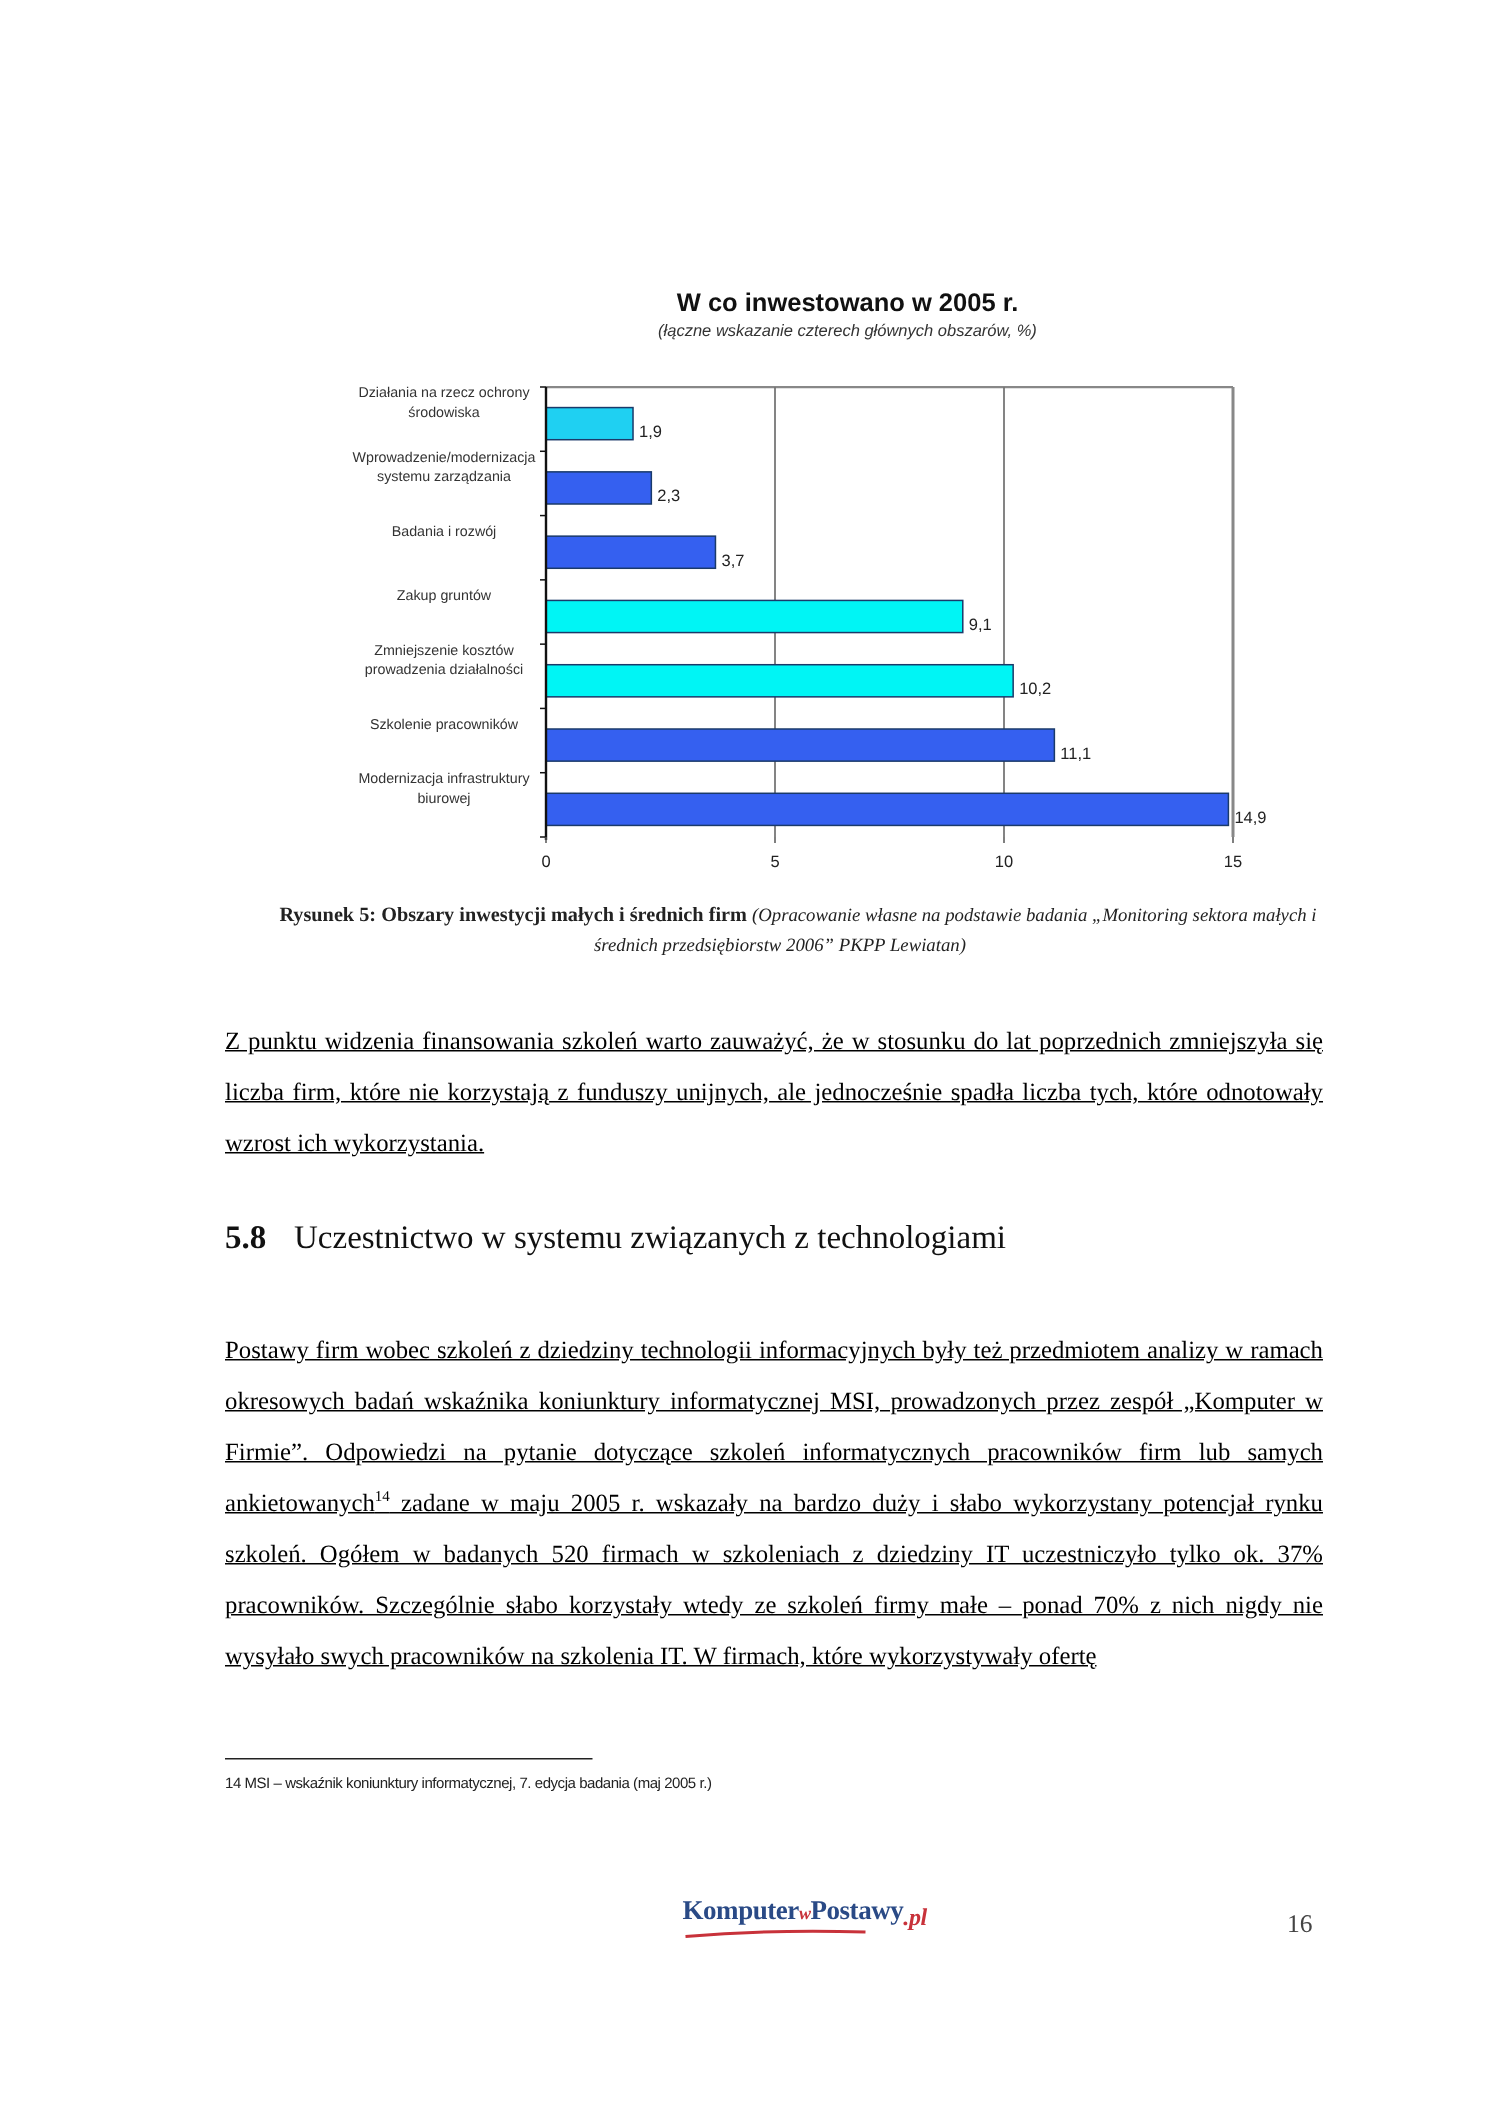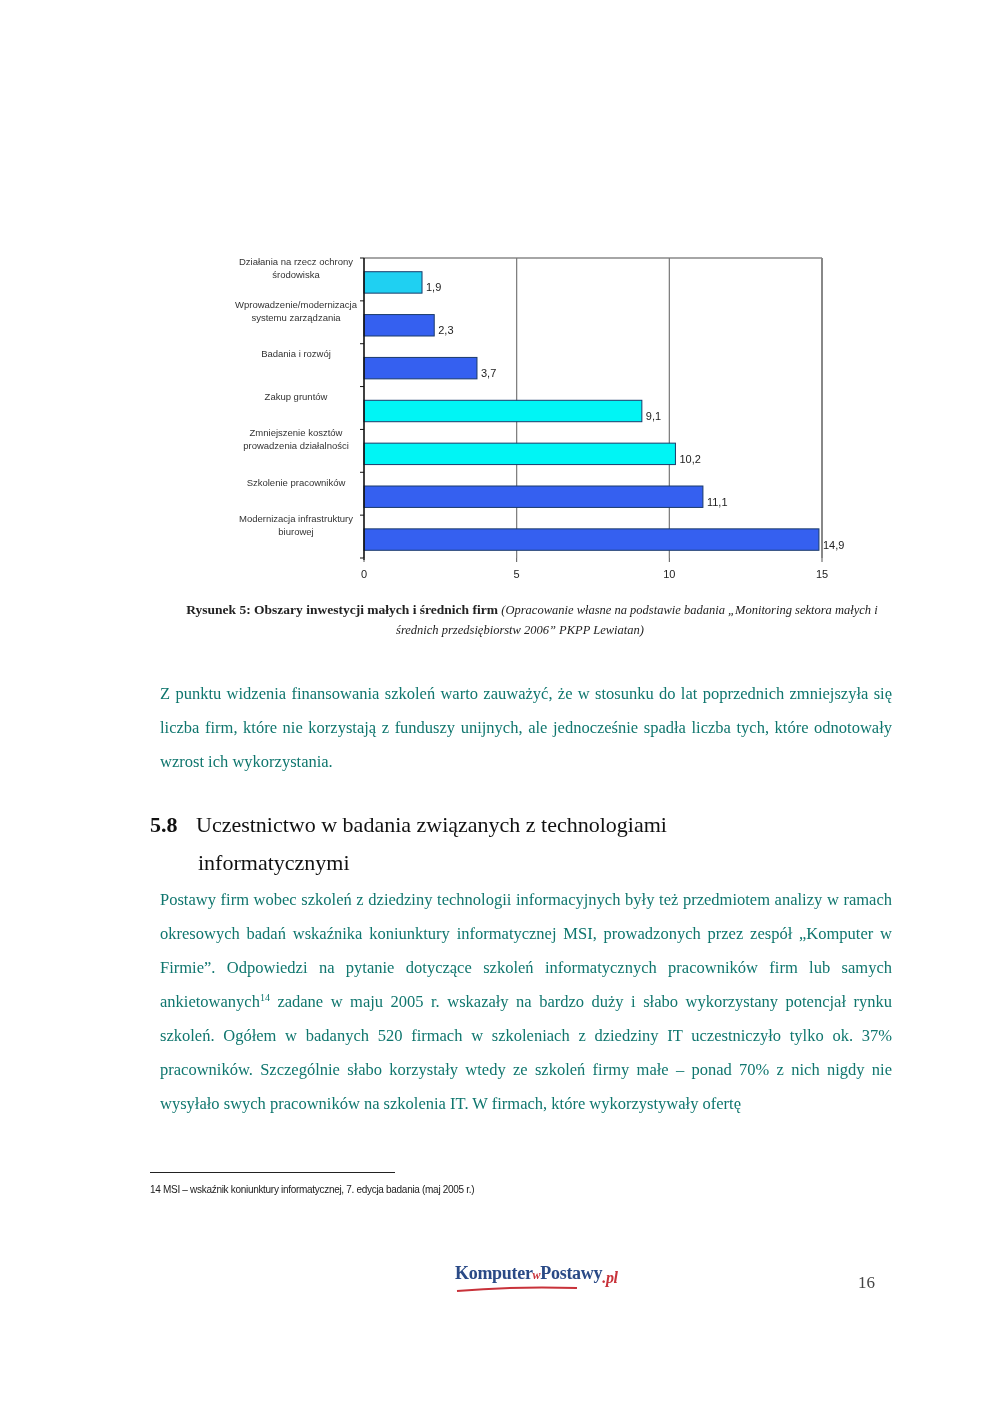--- a/index.html
+++ b/index.html
@@ -22,23 +22,24 @@
   .tick-label { font-family: "Liberation Sans", sans-serif; font-size: 11px; fill: #222; }
 
   .caption {
     position: absolute; left: 140px; top: 600px; width: 760px; text-align: center;
     font-family: "Liberation Serif", serif; font-size: 13.5px; line-height: 20px; color: #222;
   }
   .caption .cap-bold { font-weight: bold; margin-left: 24px; }
   .caption .cap-italic { font-style: italic; font-size: 12.5px; text-align: center; }
 
   .body-text {
-    position: absolute; left: 160px; width: 732px;
-    font-family: "Liberation Serif", serif; font-size: 16.5px; line-height: 34px; color: #0f766e;
+    position: absolute; left: 150px; width: 732px;
+    font-family: "Liberation Serif", serif; font-size: 16.5px; line-height: 34px; color: #000000;
     text-align: justify;
+    text-decoration: underline;
   }
   .para1 { top: 677px; }
   .para2 { top: 883px; }
 
   .section-heading {
     position: absolute; left: 150px; top: 806px;
     font-family: "Liberation Serif", serif; font-size: 22px; color: #111; line-height: 38px;
   }
   .section-heading .num { font-weight: bold; display: inline-block; width: 46px; }
   .section-heading .line2 { padding-left: 48px; display: block; }
@@ -64,20 +65,22 @@
   .page-number {
     position: absolute; left: 858px; top: 1273px;
     font-family: "Liberation Serif", serif; font-size: 17px; color: #444;
   }
 </style>
 </head>
 <body>
 
 <div class="page">
 
+  <div class="chart-title">W  co  inwestowano  w  2005 r.</div>
+  <div class="chart-subtitle">(łączne wskazanie czterech głównych obszarów, %)</div>
 
   <svg id="chart-svg" width="1000" height="600">
       <line x1="364" y1="258" x2="822" y2="258" stroke="#888" stroke-width="1.5"></line>
       <line x1="822" y1="258" x2="822" y2="558" stroke="#888" stroke-width="2"></line>
       <line x1="516.6666666666666" y1="258" x2="516.6666666666666" y2="558" stroke="#777" stroke-width="1.2"></line>
       <line x1="669.3333333333333" y1="258" x2="669.3333333333333" y2="558" stroke="#777" stroke-width="1.2"></line>
       <rect x="364" y="271.7142857142857" width="58.01333333333332" height="21.428571428571427" fill="#1fd0f2" stroke="#1a3a6a" stroke-width="1"></rect>
       <text x="426.0133333333333" y="291.42857142857144" class="val-label">1,9</text>
       <text x="296" y="264.92857142857144" text-anchor="middle" class="cat-label">Działania na rzecz ochrony</text>
       <text x="296" y="277.92857142857144" text-anchor="middle" class="cat-label">środowiska</text>
@@ -122,22 +125,21 @@
     </svg>
 
   <div class="caption">
     <span class="cap-bold">Rysunek 5: Obszary inwestycji małych i średnich firm</span>
     <span class="cap-italic">(Opracowanie własne na podstawie badania „Monitoring sektora małych i średnich przedsiębiorstw 2006” PKPP Lewiatan)</span>
   </div>
 
   <div class="body-text para1">Z punktu widzenia finansowania szkoleń warto zauważyć, że w stosunku do lat poprzednich zmniejszyła się liczba firm, które nie korzystają z funduszy unijnych, ale jednocześnie spadła liczba tych, które odnotowały wzrost ich wykorzystania.</div>
 
   <div class="section-heading">
-    <span class="num">5.8</span><span>Uczestnictwo w badania związanych z technologiami</span>
-    <span class="line2">informatycznymi</span>
+    <span class="num">5.8</span><span>Uczestnictwo w systemu związanych z technologiami</span>
   </div>
 
   <div class="body-text para2"><span>Postawy firm wobec szkoleń z dziedziny technologii informacyjnych były też przedmiotem analizy w ramach okresowych badań wskaźnika koniunktury informatycznej MSI, prowadzonych przez zespół „Komputer w Firmie”.  Odpowiedzi na pytanie dotyczące szkoleń informatycznych pracowników firm lub samych ankietowanych</span><sup>14</sup><span> zadane w maju 2005 r. wskazały na bardzo duży i słabo wykorzystany potencjał rynku szkoleń. Ogółem w badanych 520 firmach w szkoleniach z dziedziny IT uczestniczyło tylko ok. 37% pracowników. Szczególnie słabo korzystały wtedy ze szkoleń firmy małe – ponad 70% z nich nigdy nie wysyłało swych pracowników na szkolenia IT. W firmach, które wykorzystywały ofertę</span></div>
 
   <div class="footnote-rule"></div>
   <div class="footnote">14 MSI – wskaźnik koniunktury informatycznej, 7. edycja badania (maj 2005 r.)</div>
 
   <div class="logo"><span>Komputer</span><span class="w">w</span><span>Postawy</span><span class="pl">.pl</span></div>
   <svg class="logo-swoosh" width="125" height="8">
     <path d="M2 6 Q 60 1 122 3" stroke="#c8323a" stroke-width="2" fill="none"></path>

